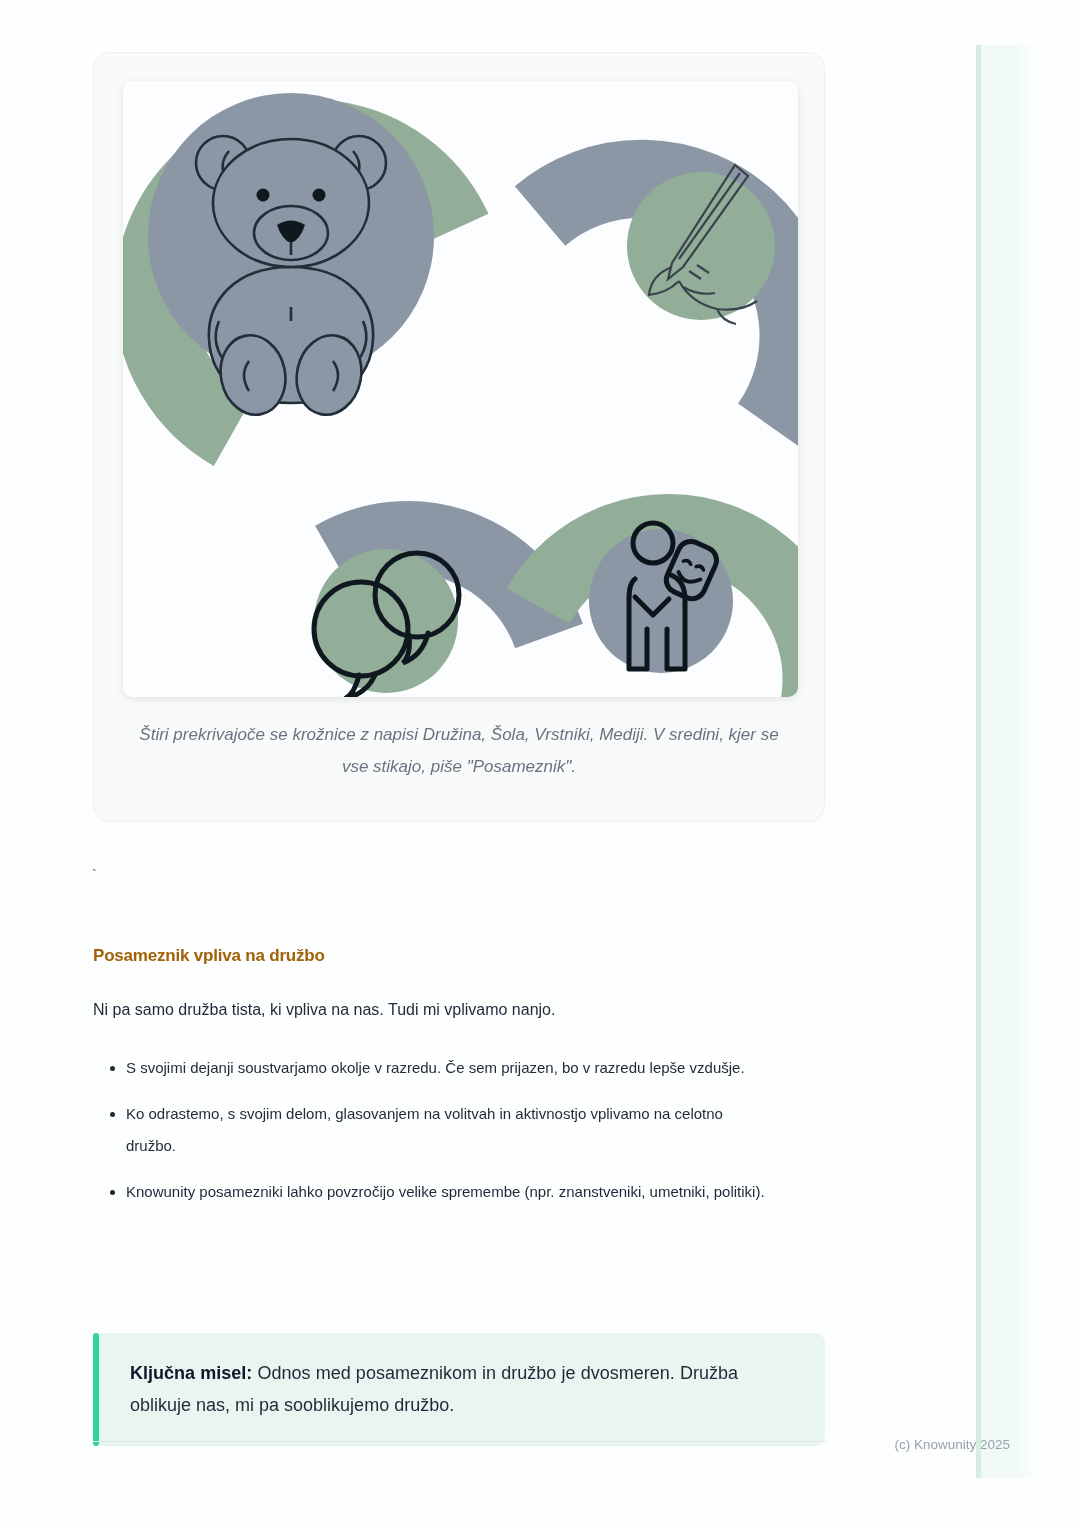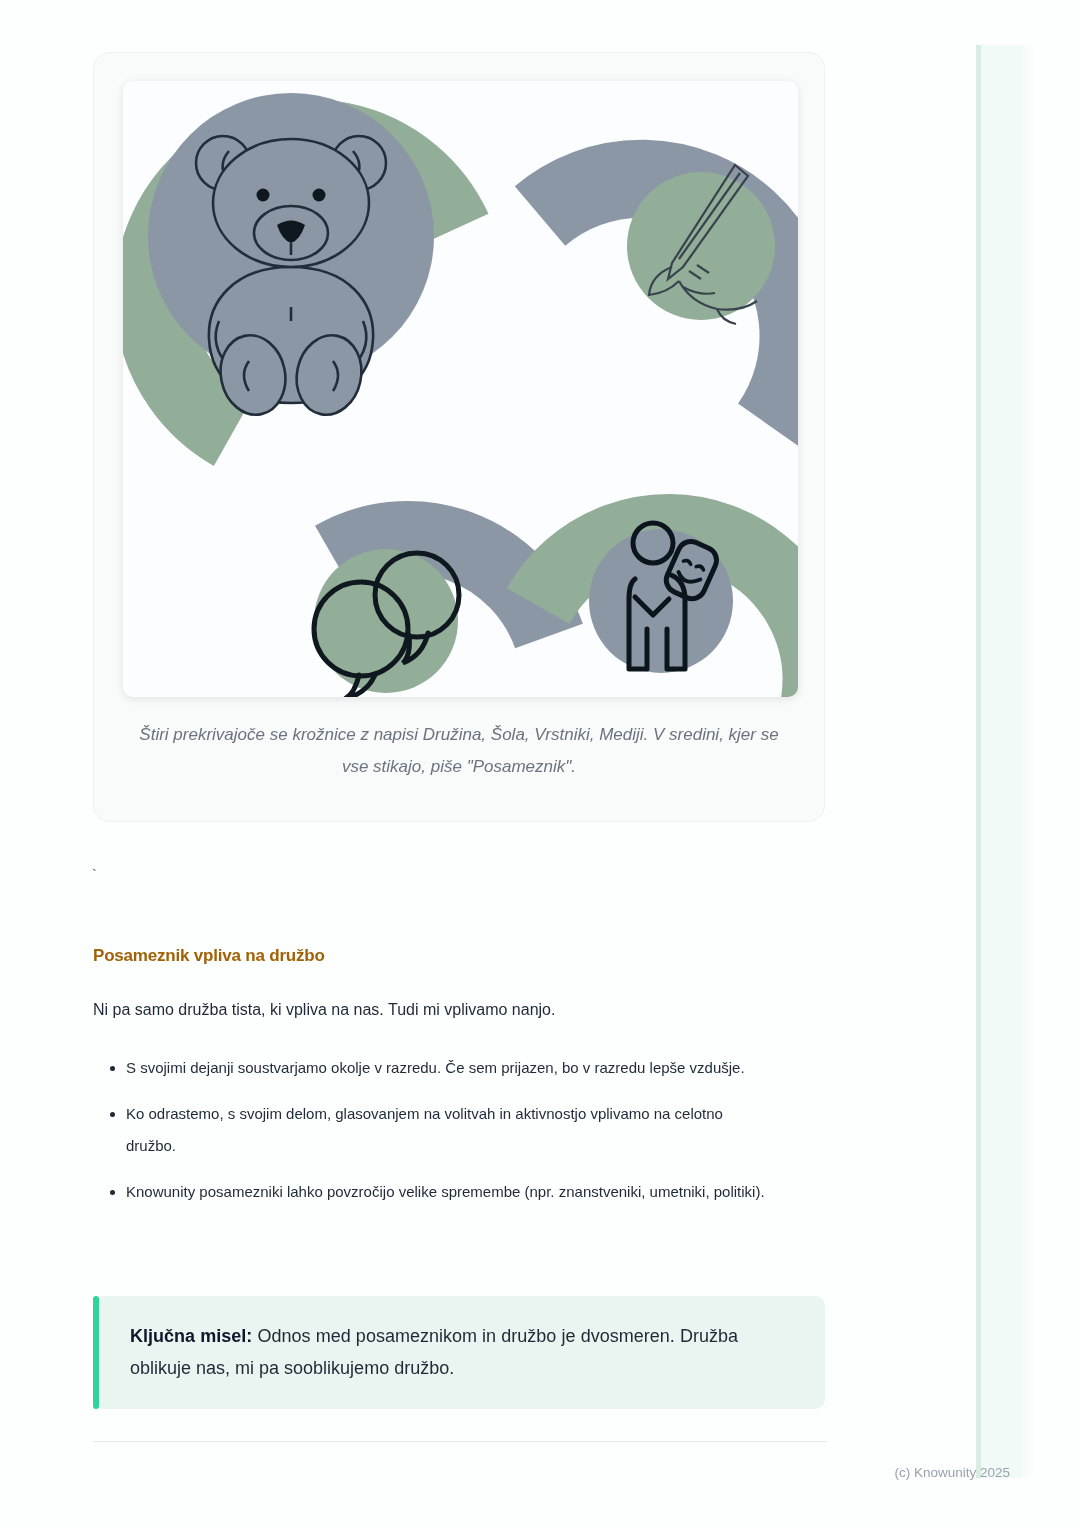--- a/index.html
+++ b/index.html
@@ -65,42 +65,42 @@
     position:absolute; left:93px; top:1052px; width:732px;
     list-style:disc; padding-left:33px; z-index:2;
   }
   .bullets li {
     font-size:15px; line-height:32px; color:#1f2937;
     max-width:640px; margin-bottom:14px;
   }
   .bullets li::marker { color:#1f2937; font-size:15px; }
 
   .callout {
-    position:absolute; left:93px; top:1296px; width:732px; height:113px;
+    position:absolute; left:93px; top:1333px; width:732px; height:113px;
     background:#e9f5f0; border-radius:10px; z-index:2;
   }
   .callout::before {
     content:""; position:absolute; left:0; top:0; bottom:0; width:6px;
     background:#2fd39c; border-radius:999px;
   }
   .callout-text {
     margin:24px 40px 0 37px;
     max-width:608px;
     font-size:18px; line-height:32px;
     text-align:justify; color:#1f2937;
   }
   .callout-text strong { color:#0f172a; }
 
   .divider {
     position:absolute; left:93px; top:1441px; width:734px; height:1px;
     border:none; background:#e4e7ea; z-index:2;
   }
   .footer {
     position:absolute; right:70px; top:1437px;
-    font-size:13.5px; color:#99a3ad; z-index:3;margin-top:28px;
+    font-size:13.5px; color:#99a3ad; z-index:3;
   }
 </style>
 </head>
 <body>
 
 <aside class="side-rail"></aside>
 
 <section class="figure-card">
   <div class="figure-img">
     <svg viewBox="0 0 675 616" xmlns="http://www.w3.org/2000/svg">

